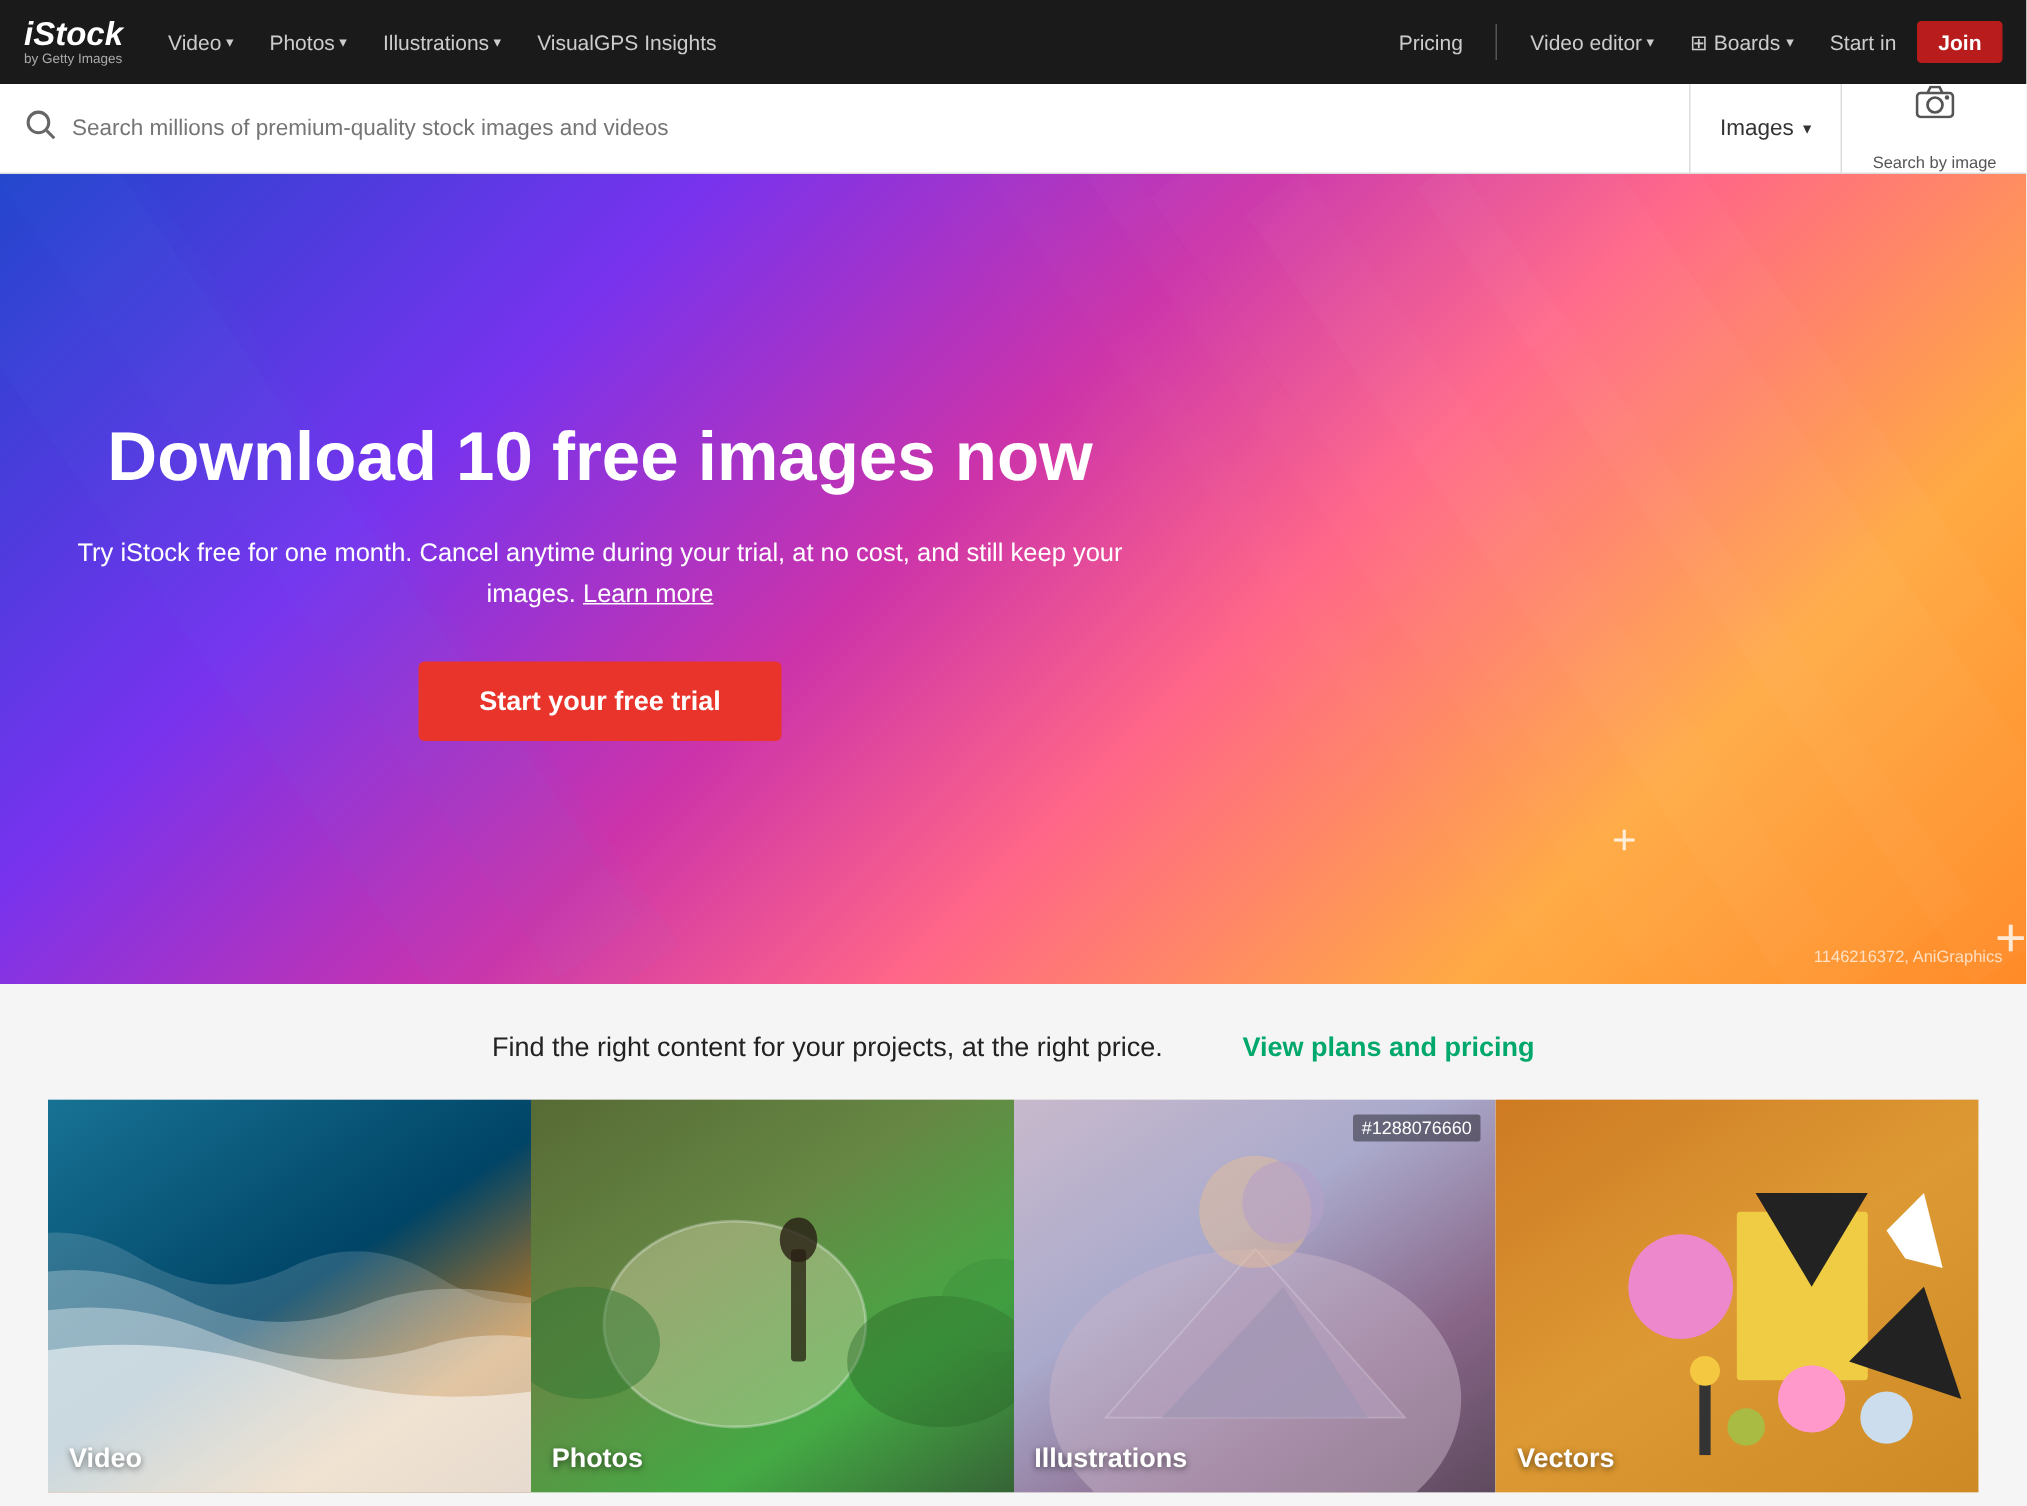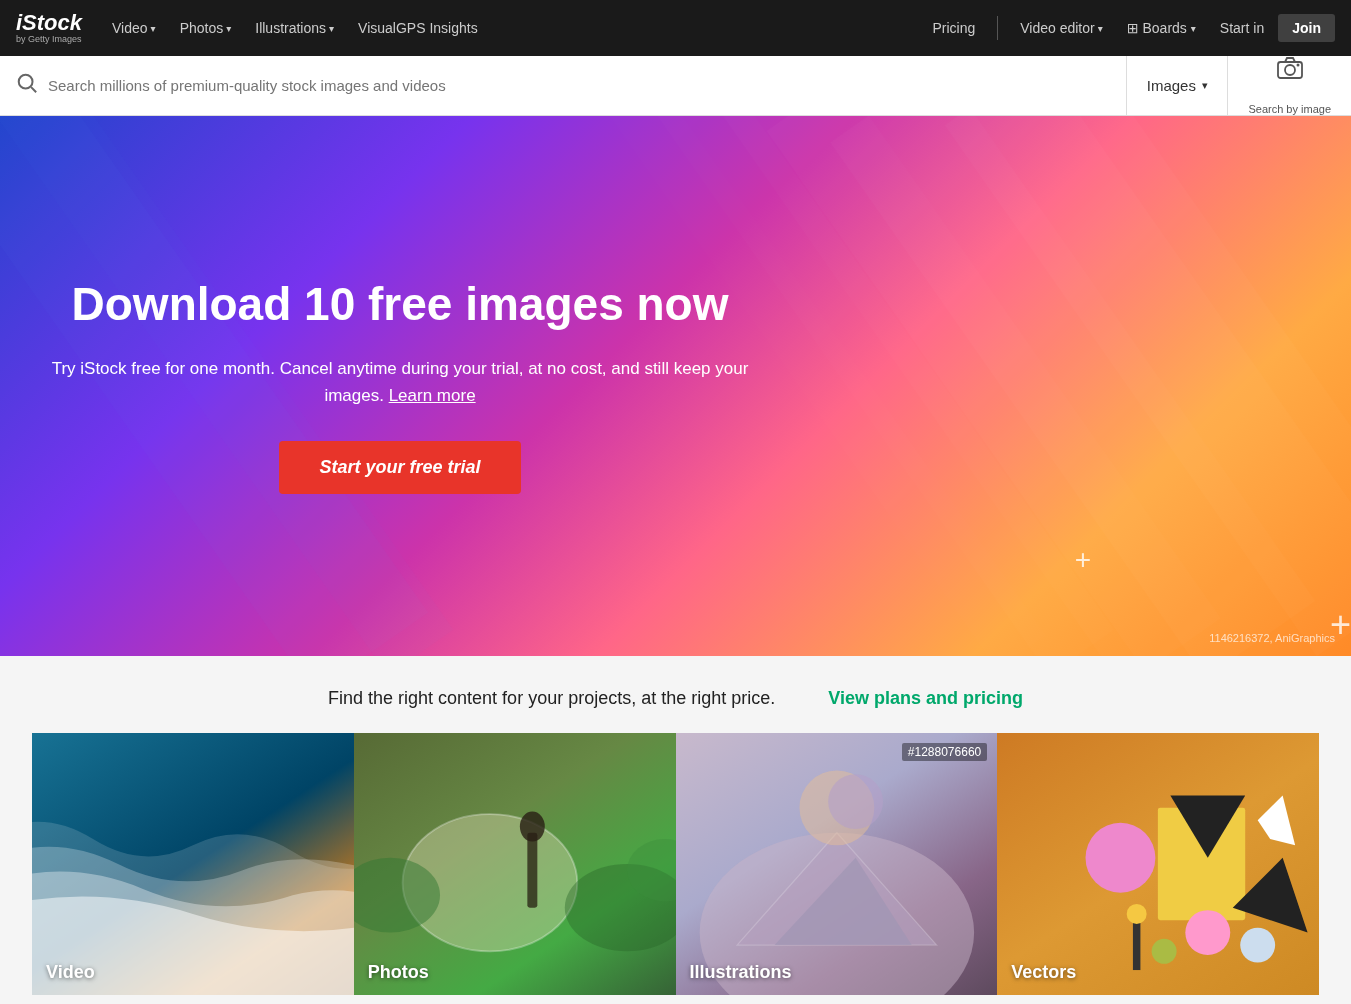--- a/index.html
+++ b/index.html
@@ -39,21 +39,21 @@
     .nav-right .nav-item { color: #ccc; }
     .nav-divider { width: 1px; height: 24px; background: #555; margin: 0 8px; }
     .btn-signin {
       color: #ccc;
       font-size: 14px;
       padding: 0 10px;
       cursor: pointer;
     }
     .btn-join {
       color: #fff;
-      background: #404040;
+      background: #b91c1c;
       font-size: 14px;
       padding: 6px 14px;
       border-radius: 3px;
       cursor: pointer;
       font-weight: 600;
     }
 
     
     .search-bar-wrap {
       background: #fff;
@@ -160,21 +160,20 @@
     .btn-trial {
       background: #e8342a;
       color: white;
       font-size: 18px;
       font-weight: 600;
       padding: 16px 40px;
       border: none;
       border-radius: 4px;
       cursor: pointer;
       display: inline-block;
-      font-style: italic;
     }
     .hero-credit {
       position: absolute;
       bottom: 12px;
       right: 16px;
       color: rgba(255,255,255,0.7);
       font-size: 11px;
     }
     .hero-plus {
       position: absolute;

